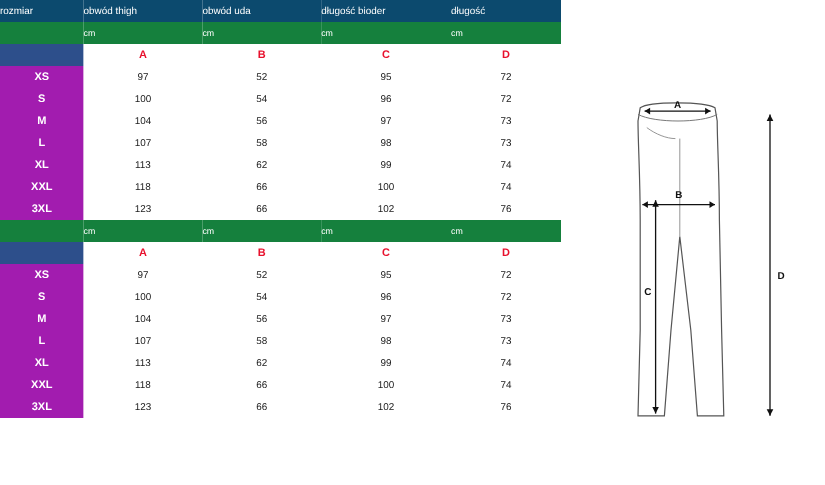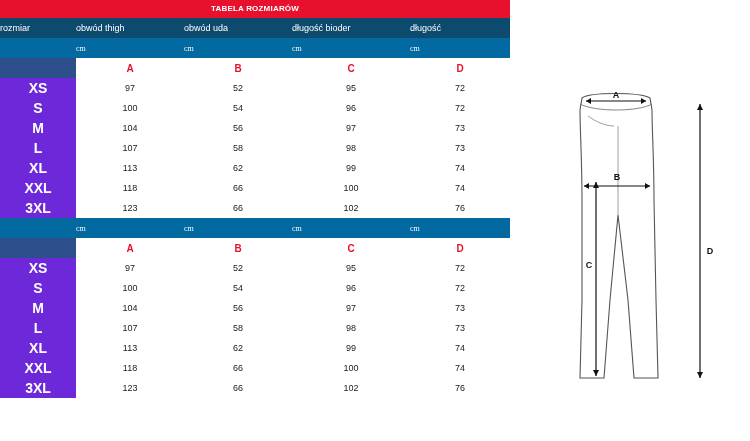--- a/index.html
+++ b/index.html
@@ -57,50 +57,49 @@
     vertical-align: middle;
   }
   .hdr-row td {
     background: #0c4a6e;
     color: #ffffff;
     font-size: 9px;
     height: 22px;
     padding-left: 8px;
   }
   .unit-row td {
-    background: #0369a1;
+    background: #15803d;
     color: #ffffff;
     font-size: 8px;
     padding-left: 8px;
     height: 16px;
-    font-family: Liberation Serif, serif;
   }
   .letter-row td {
     background: #ffffff;
     color: #e8112d;
     font-weight: bold;
     font-size: 10px;
     text-align: center;
     height: 20px;
   }
   .letter-row td.col0 {
     background: #2d4f8b;
   }
   .data-row td {
     background: #ffffff;
     color: #1a1a1a;
     font-size: 9px;
     text-align: center;
     height: 20px;
   }
   .data-row td.col0 {
-    background: #6d28d9;
+    background: #a21caf;
     color: #ffffff;
     font-weight: bold;
-    font-size: 14px;
+    font-size: 10px;
   }
   
   col.c0 { width: 76px; }
   col.c1 { width: 108px; }
   col.c2 { width: 108px; }
   col.c3 { width: 118px; }
   col.c4 { width: 100px; }
 
   
   .diagram svg {
@@ -116,21 +115,20 @@
   }
 </style>
 </head>
 <body>
 
 <div class="page">
 
   <div class="tables">
 
     <div class="chart-block">
-      <div class="title-bar">TABELA ROZMIARÓW</div>
       <table class="size-table">
         <colgroup>
             <col class="c0">
             <col class="c1">
             <col class="c2">
             <col class="c3">
             <col class="c4">
           </colgroup>
         <tbody>
           <tr class="hdr-row">

